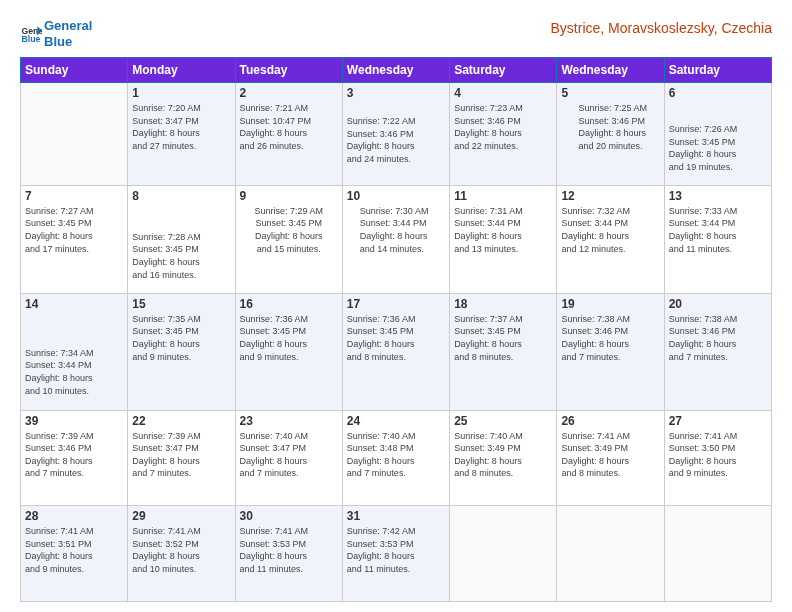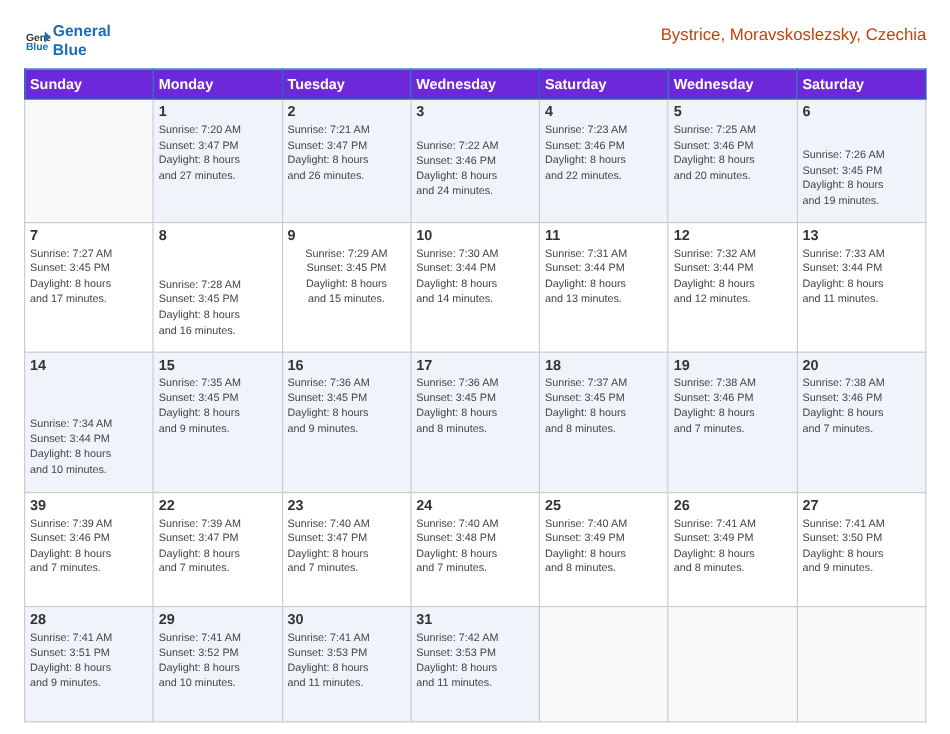--- a/index.html
+++ b/index.html
@@ -139,41 +139,41 @@
           <td>
             <span class="day-num">1</span>
             <div class="day-info" style="white-space: pre-line;">Sunrise: 7:20 AM
 Sunset: 3:47 PM
 Daylight: 8 hours
 and 27 minutes.</div>
           </td>
           <td>
             <span class="day-num">2</span>
             <div class="day-info" style="white-space: pre-line;">Sunrise: 7:21 AM
-Sunset: 3:47 PM
+Sunset: 10:47 PM
 Daylight: 8 hours
 and 26 minutes.</div>
           </td>
           <td>
             <span class="day-num">3</span>
             <div class="day-info" style="white-space: pre-line; margin-top: 15px;">Sunrise: 7:22 AM
 Sunset: 3:46 PM
 Daylight: 8 hours
 and 24 minutes.</div>
           </td>
           <td>
             <span class="day-num">4</span>
             <div class="day-info" style="white-space: pre-line;">Sunrise: 7:23 AM
 Sunset: 3:46 PM
 Daylight: 8 hours
 and 22 minutes.</div>
           </td>
           <td>
             <span class="day-num">5</span>
-            <div class="day-info" style="white-space: pre-line;">Sunrise: 7:25 AM
+            <div class="day-info" style="white-space: pre-line; margin-left: 17px;">Sunrise: 7:25 AM
 Sunset: 3:46 PM
 Daylight: 8 hours
 and 20 minutes.</div>
           </td>
           <td>
             <span class="day-num">6</span>
             <div class="day-info" style="white-space: pre-line; margin-top: 23px;">Sunrise: 7:26 AM
 Sunset: 3:45 PM
 Daylight: 8 hours
 and 19 minutes.</div>
@@ -196,21 +196,21 @@
           </td>
           <td>
             <span class="day-num">9</span>
             <div class="day-info" style="white-space: pre-line; text-align: center;">Sunrise: 7:29 AM
 Sunset: 3:45 PM
 Daylight: 8 hours
 and 15 minutes.</div>
           </td>
           <td>
             <span class="day-num">10</span>
-            <div class="day-info" style="white-space: pre-line;">Sunrise: 7:30 AM
+            <div class="day-info" style="white-space: pre-line; margin-left: 13px;">Sunrise: 7:30 AM
 Sunset: 3:44 PM
 Daylight: 8 hours
 and 14 minutes.</div>
           </td>
           <td>
             <span class="day-num">11</span>
             <div class="day-info" style="white-space: pre-line;">Sunrise: 7:31 AM
 Sunset: 3:44 PM
 Daylight: 8 hours
 and 13 minutes.</div>

